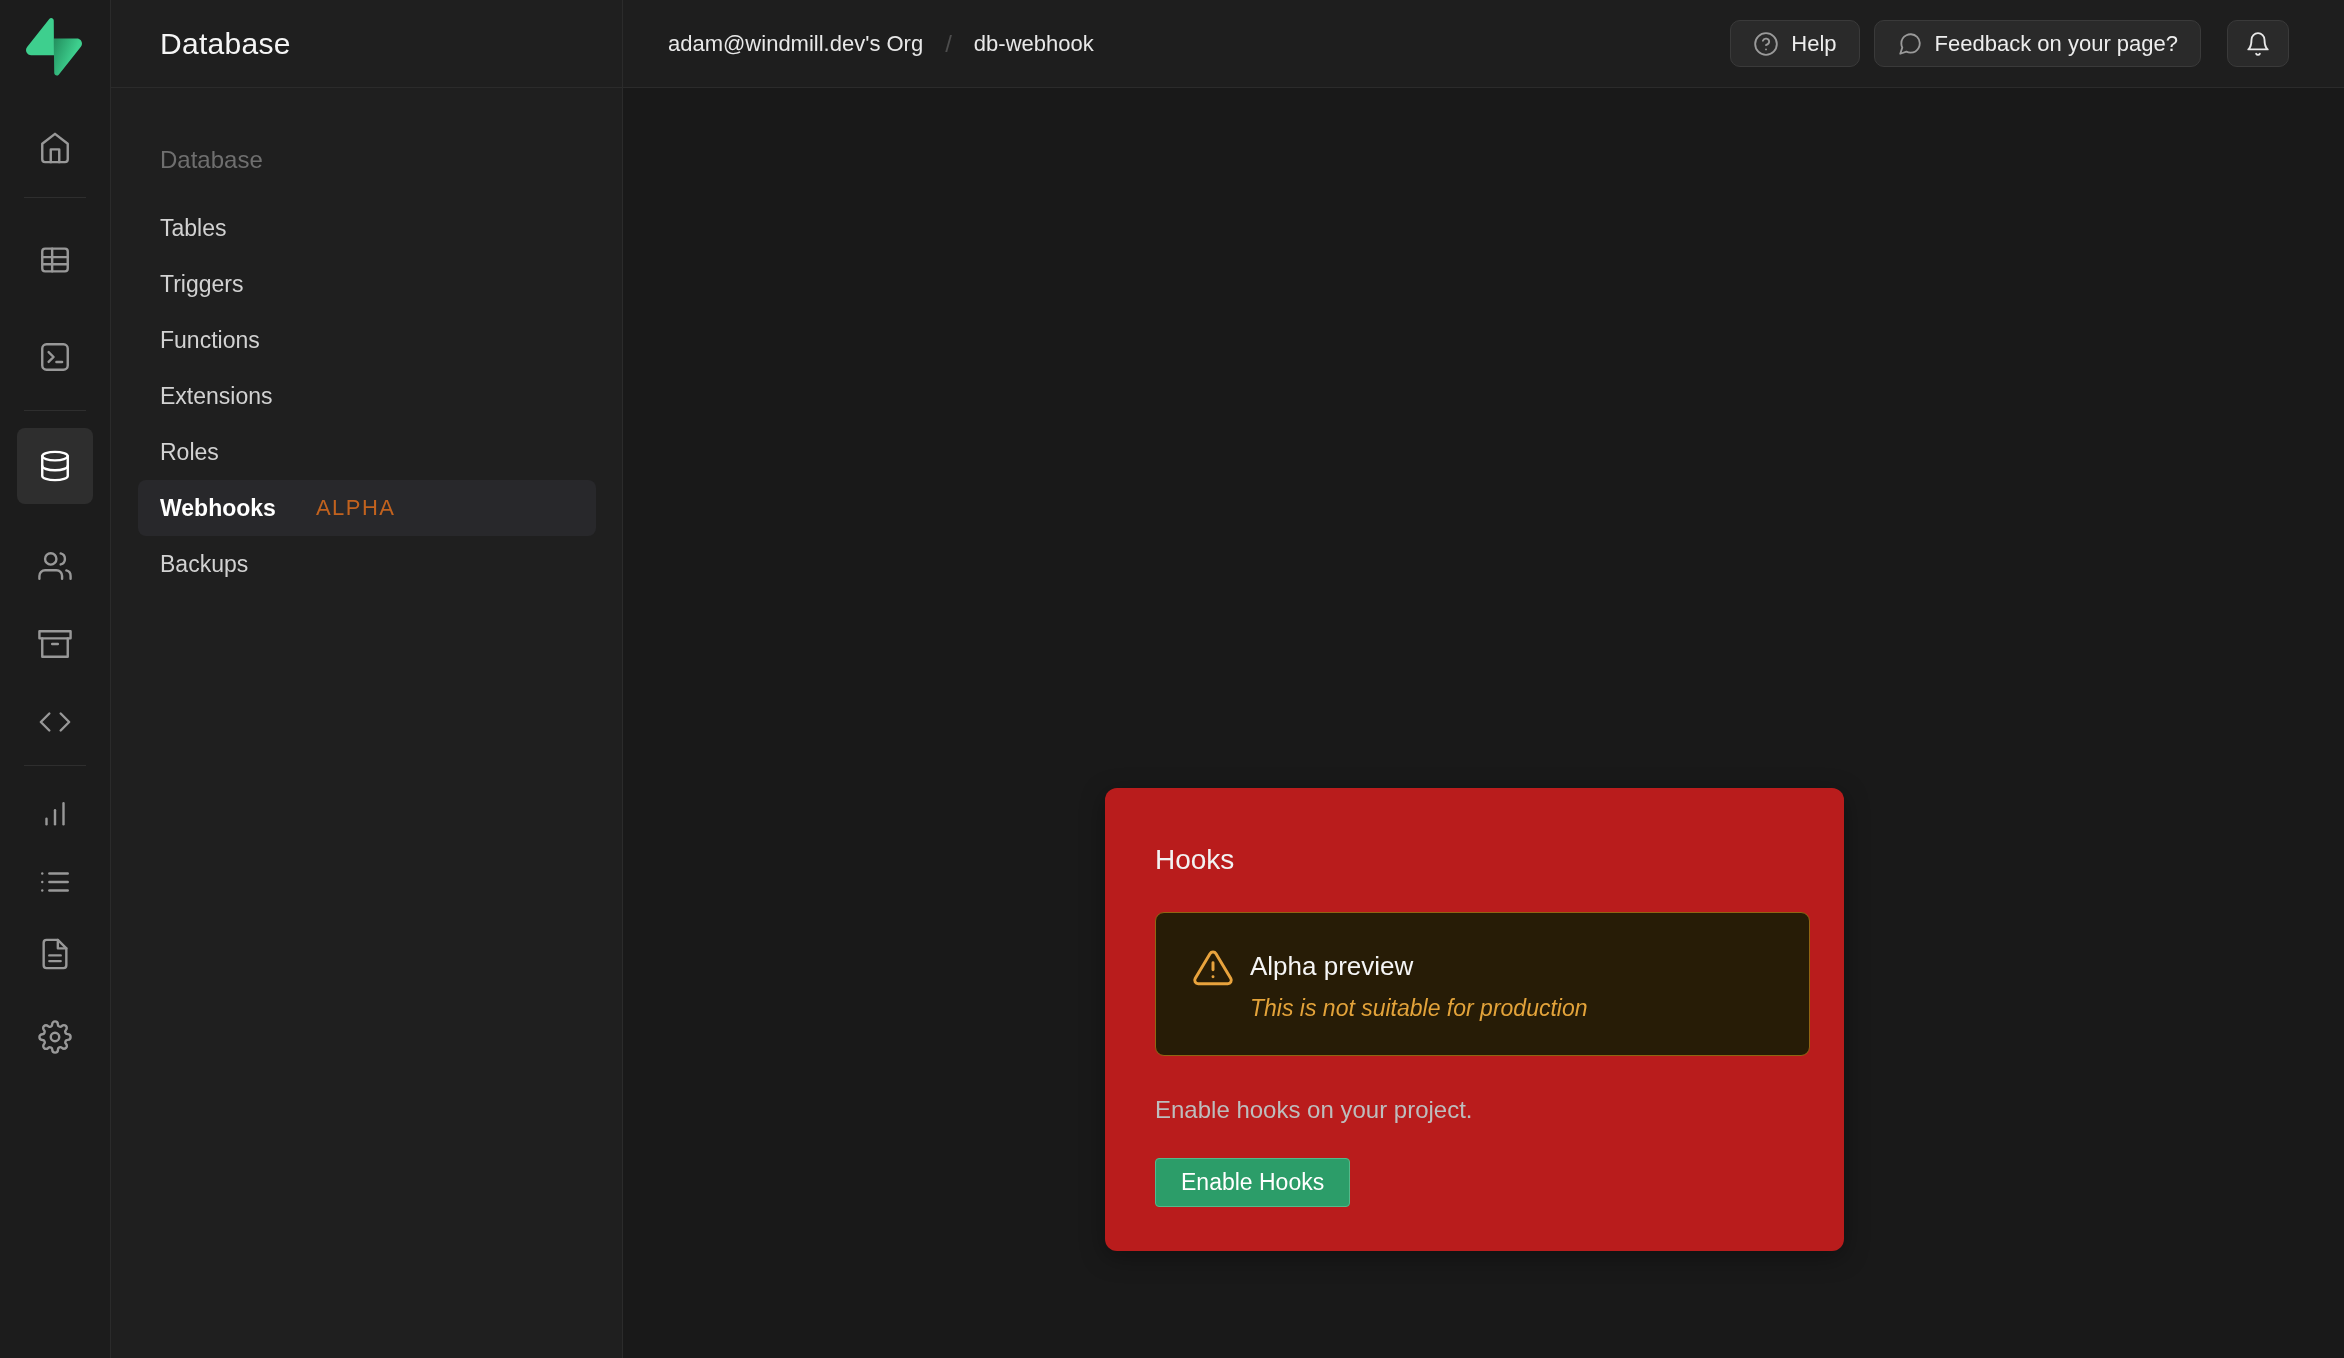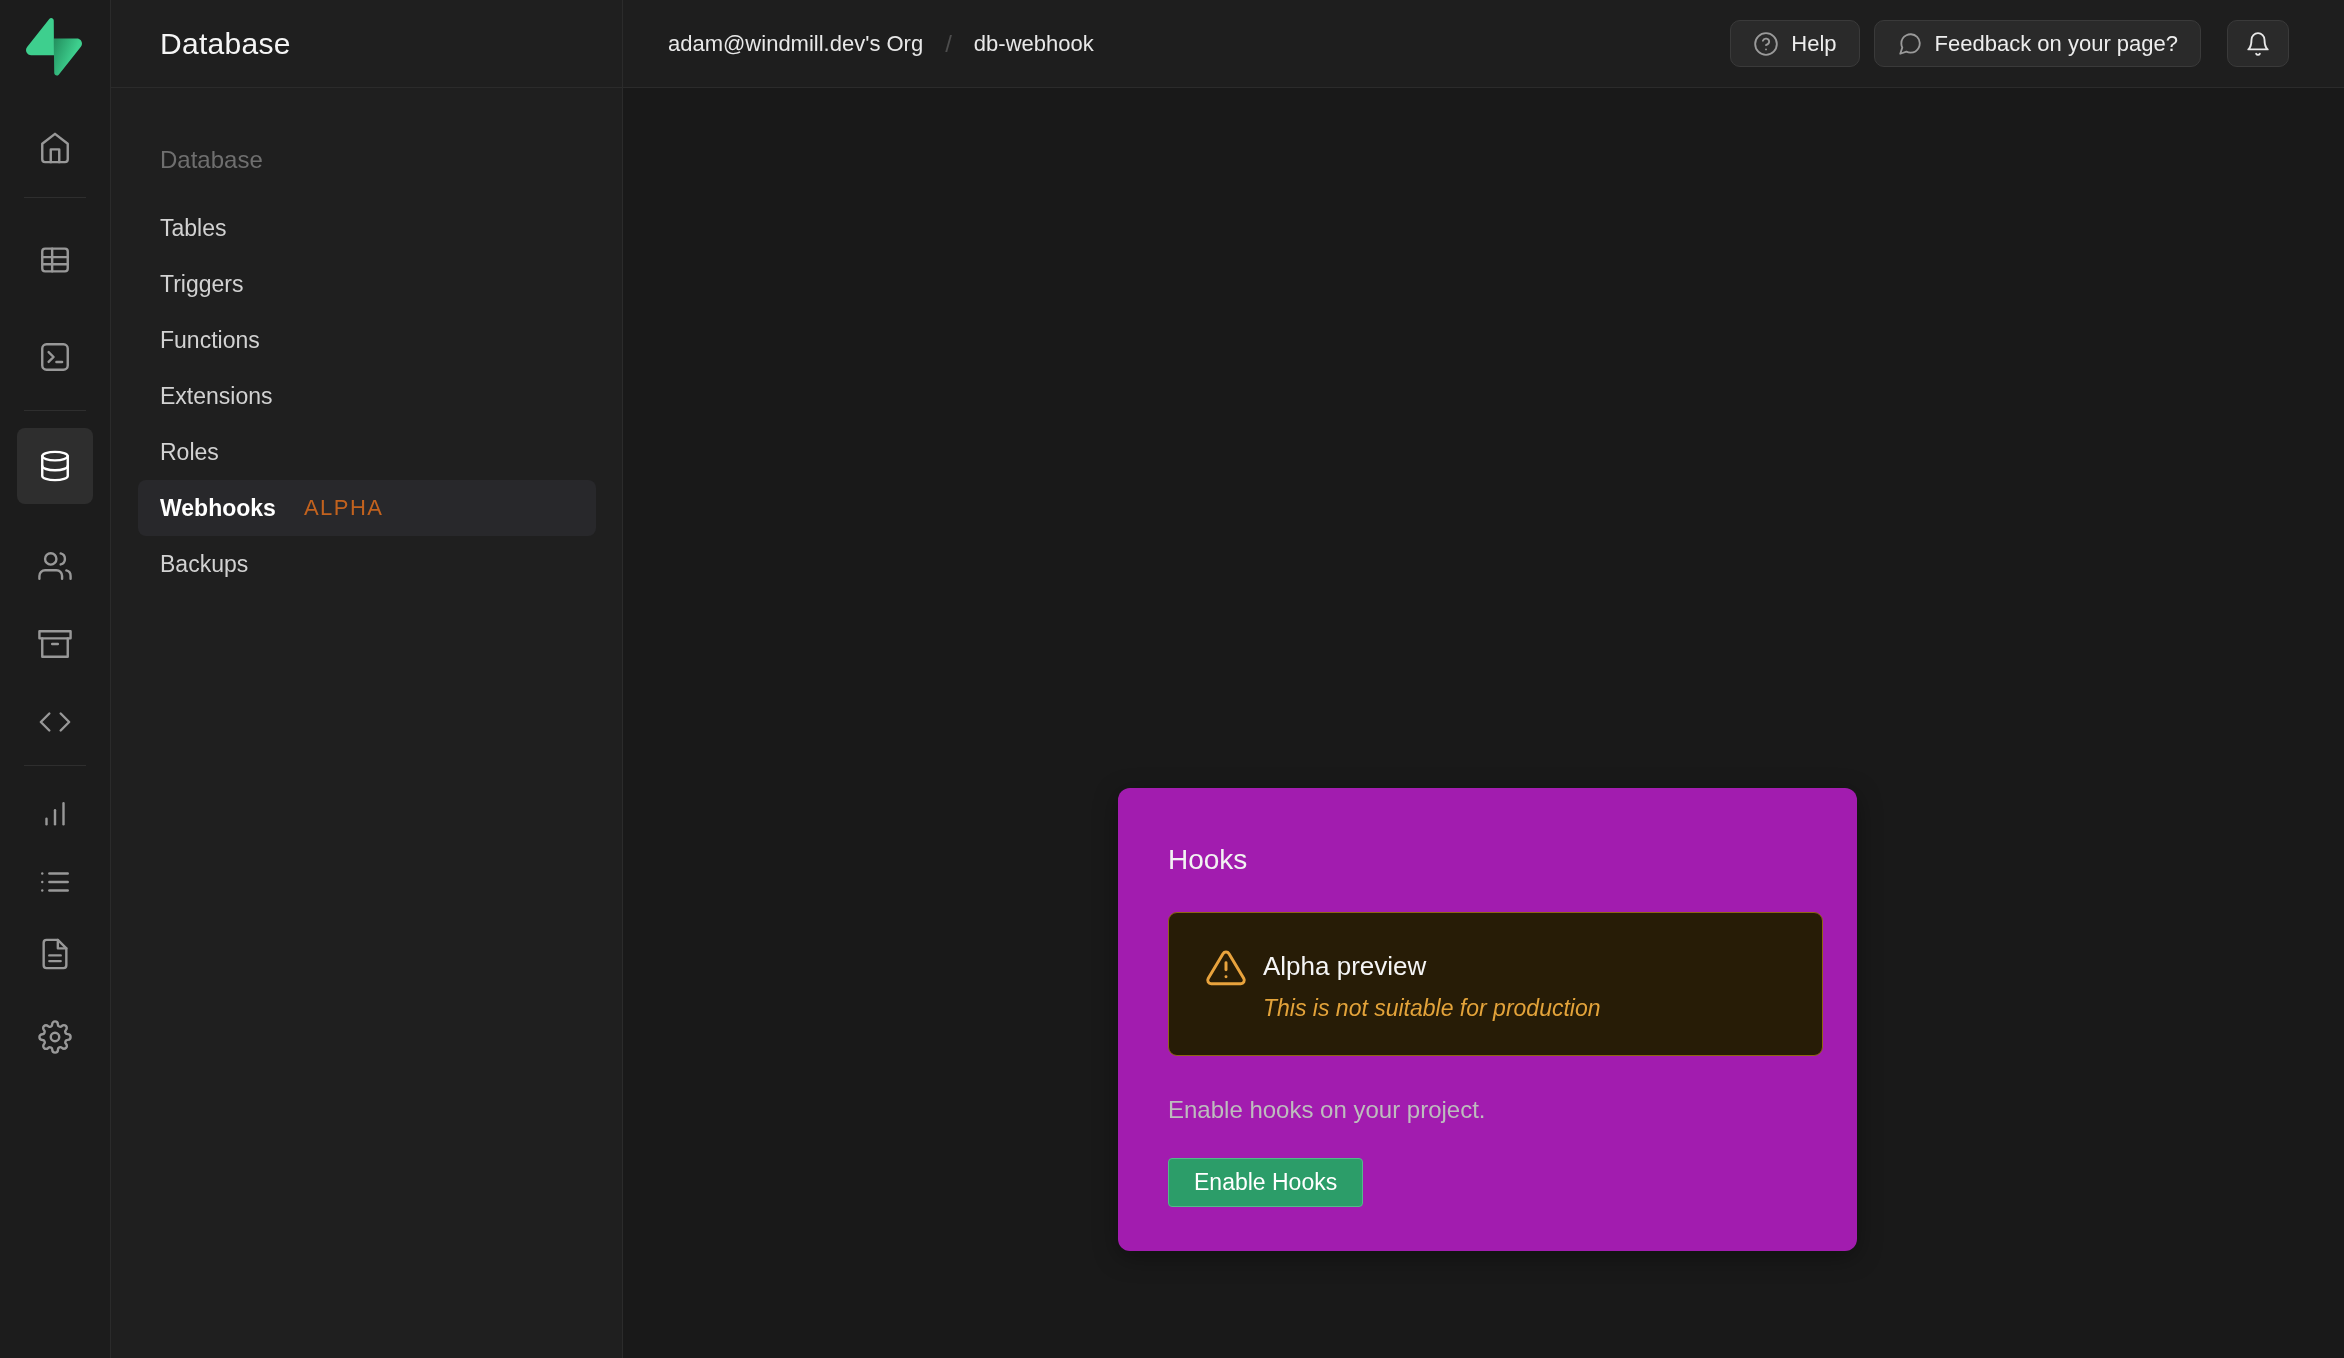--- a/index.html
+++ b/index.html
@@ -50,21 +50,21 @@
   .menu-item {
     height:56px; display:flex; align-items:center;
     padding-left:49px; font-size:23px; color:#d2d2d2; cursor:pointer;
   }
   .menu-item.active {
     margin:0 26px 0 27px; padding-left:22px;
     background:#28282b; border-radius:8px;
     color:#ffffff; font-weight:700;
   }
   .alpha-badge {
-    margin-left:28px; font-size:22px; font-weight:400;
+    margin-left:40px; font-size:22px; font-weight:400;
     color:#c2621e; letter-spacing:1.5px;
   }
 
   
   .header {
     position:absolute; left:623px; top:0; width:1721px; height:88px;
     background:#1e1e1e; border-bottom:1px solid #2b2b2b;
     display:flex; align-items:center; padding:0 55px 0 45px;
   }
   .crumb { font-size:22px; color:#e8e8e8; cursor:pointer; }
@@ -78,22 +78,22 @@
   .hbtn svg { width:26px; height:26px; color:#9a9a9a; }
   .hbtn.icon-only { width:62px; padding:0; justify-content:center; margin-left:12px; }
   .hbtn.icon-only svg { color:#e8e8e8; }
 
   
   .main {
     position:absolute; left:623px; top:89px; width:1721px; height:1269px;
     background:#191919;
   }
   .card {
-    position:absolute; left:495px; top:699px; width:739px; height:463px;
-    background:#a21caf; border-radius:12px;
+    position:absolute; left:482px; top:699px; width:739px; height:463px;
+    background:#b91c1c; border-radius:12px;
     box-shadow:0 6px 24px rgba(0,0,0,.35);
     padding:56px 34px 48px 50px;
   }
   .card-title { font-size:28px; font-weight:400; color:#f2f2f2; }
   .alert {
     margin-top:36px; height:144px;
     background:#271c06; border:1px solid #8f6512; border-radius:9px;
     display:flex; padding:32px 30px 0 36px; gap:16px;
   }
   .alert svg { width:42px; height:42px; color:#e8a33d; flex:0 0 auto; margin-top:2px; }

